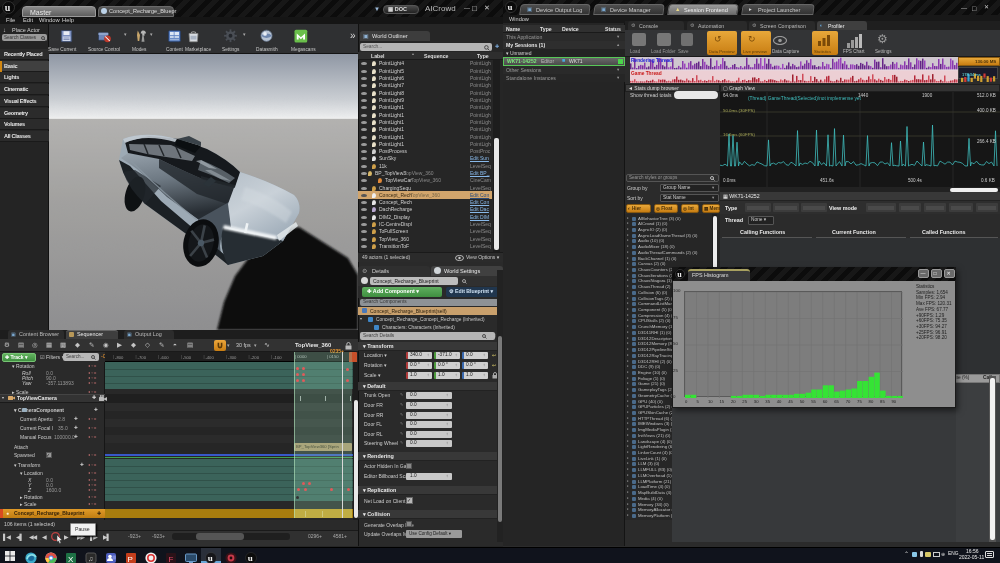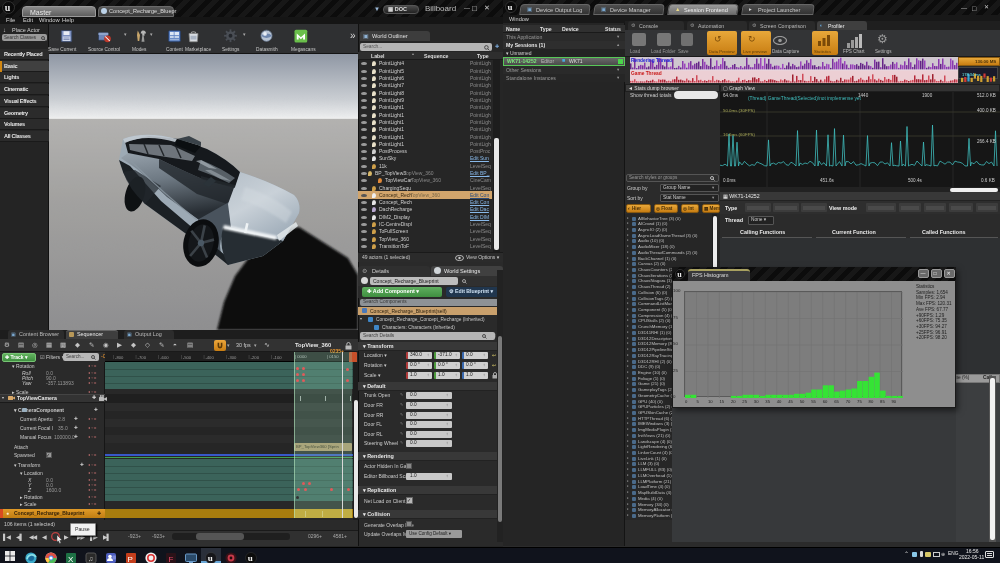--- a/index.html
+++ b/index.html
@@ -17,21 +17,21 @@
       <text x="2.8" y="10" font-family="Liberation Serif" font-size="10" fill="#e8e8e8" font-weight="bold">u</text>
     </svg>
 <div class="" style="left:22px;top:6px;width:74px;height:11px;background:linear-gradient(#8a8a8a,#5e5e5e);border-radius:4px 4px 0 0;border:1px solid #9a9a9a;"></div>
 <div class="t" style="left:30px;top:9px;font-size:7px;color:#e8e8e8;">Master</div>
 <div class="" style="left:98px;top:6px;width:76px;height:11px;background:linear-gradient(#585858,#3a3a3a);border-radius:4px 4px 0 0;border:1px solid #6a6a6a;"></div>
 <div class="" style="left:101px;top:8px;width:6px;height:6px;background:#bcd2e8;border-radius:50%;"></div>
 <div class="t" style="left:109px;top:9px;font-size:5.6px;color:#dcdcdc;">Concept_Recharge_Bluepr</div>
 <div class="t" style="left:374px;top:6px;font-size:6px;color:#9ab8d8;">▼</div>
 <div class="" style="left:383px;top:5px;width:36px;height:9px;background:linear-gradient(#4a4a4a,#222);border-radius:4px;border:1px solid #555;"></div>
 <div class="t" style="left:388px;top:7px;font-size:5.5px;color:#ddd;font-weight:bold;">▦ DOC</div>
-<div class="t" style="left:425px;top:5px;font-size:8px;color:#bdbdbd;">Billboard</div>
+<div class="t" style="left:425px;top:5px;font-size:8px;color:#bdbdbd;">AICrowd</div>
 <div class="t" style="left:464px;top:5px;font-size:6px;color:#ccc;">—</div>
 <div class="t" style="left:472px;top:5px;font-size:8px;color:#ccc;">□</div>
 <div class="t" style="left:484px;top:4px;font-size:7px;color:#ccc;">✕</div>
 <div class="" style="left:0px;top:17px;width:503px;height:7px;background:#151515;"></div>
 <div class="t" style="left:6px;top:18px;font-size:5.8px;color:#cfcfcf;">File</div>
 <div class="t" style="left:23px;top:18px;font-size:5.8px;color:#cfcfcf;">Edit</div>
 <div class="t" style="left:39px;top:18px;font-size:5.8px;color:#cfcfcf;">Window</div>
 <div class="t" style="left:62px;top:18px;font-size:5.8px;color:#cfcfcf;">Help</div>
 <div class="" style="left:0px;top:24px;width:503px;height:30px;background:#2f3032;border-bottom:1px solid #151515;"></div>
 <div class="" style="left:0px;top:24px;width:49px;height:306px;background:#242424;border-right:1px solid #111;"></div>

